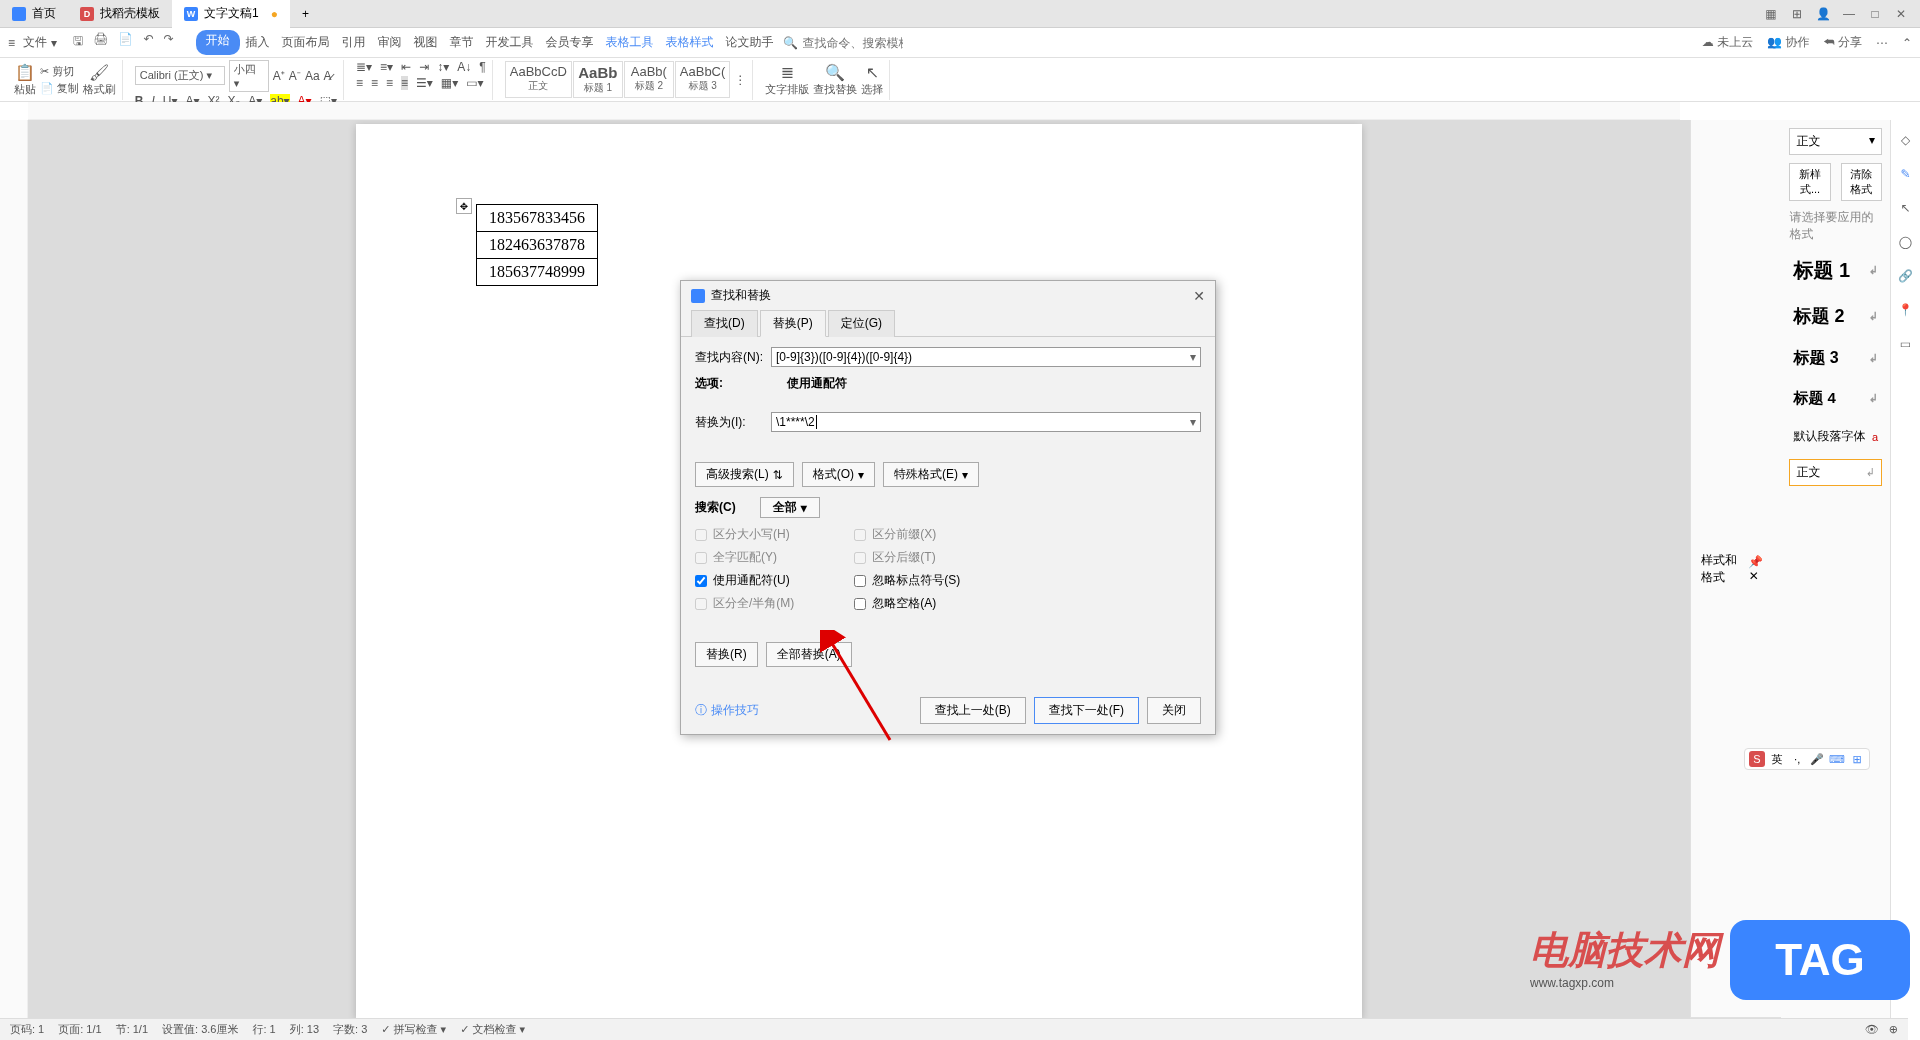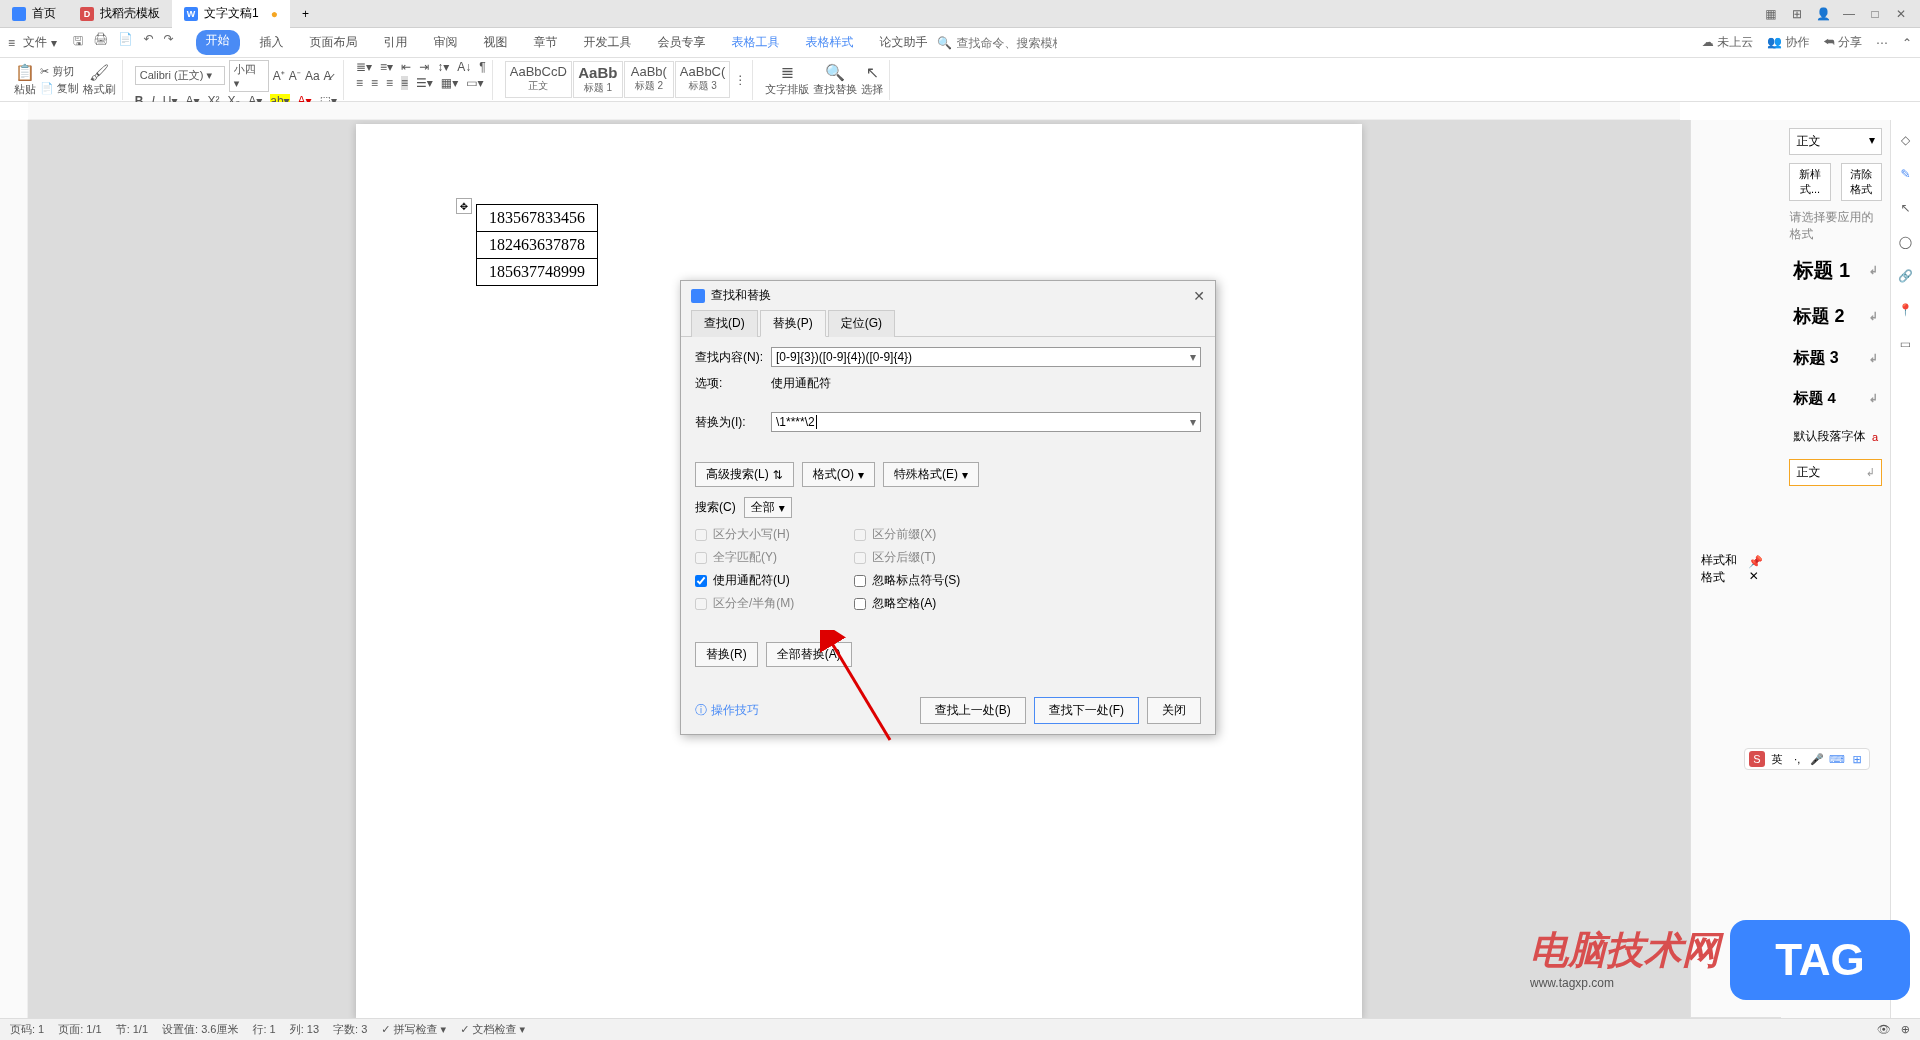--- a/index.html
+++ b/index.html
@@ -14,21 +14,21 @@
 .titlebar .doc-icon-red { width: 14px; height: 14px; background: #d84e4e; border-radius: 2px; display:inline-flex;align-items:center;justify-content:center;color:#fff;font-size:9px;font-weight:bold;}
 .titlebar .doc-icon-blue { width: 14px; height: 14px; background: #3a85ff; border-radius: 2px; display:inline-flex;align-items:center;justify-content:center;color:#fff;font-size:9px;font-weight:bold;}
 .titlebar .winbtns { margin-left: auto; display: flex; gap: 12px; padding-right: 12px; }
 .titlebar .winbtns span { width: 14px; color: #666; text-align:center; cursor:pointer;}
 
 
 .menubar { height: 30px; display: flex; align-items: center; padding: 0 8px; gap: 4px; border-bottom: 1px solid #e0e0e0; color: #555; }
 .menubar .menu-left { display: flex; align-items: center; gap: 8px; }
 .menubar .file-btn { display:flex;align-items:center;gap:4px;}
 .menubar .qat { display: flex; gap: 10px; margin: 0 8px; color:#666;}
-.menubar .menutabs { display: flex; gap: 14px; margin-left: 6px; }
+.menubar .menutabs { display: flex; margin-left: 6px; }
 .menubar .menutab { padding: 4px 6px; cursor:pointer;}
 .menubar .menutab.active { background: #4a8bf5; color: #fff; border-radius: 10px; padding: 2px 10px; }
 .menubar .menutab.blue-text { color: #4a8bf5; }
 .menubar .right { margin-left: auto; display: flex; gap: 14px; align-items: center; color:#666;}
 .menubar .search-wrap { display:flex;align-items:center;gap:4px;}
 .menubar .search-input { border:none;outline:none;width:100px;font-size:12px;}
 
 
 .ribbon { height: 44px; display: flex; align-items: center; padding: 2px 8px; gap: 6px; border-bottom: 1px solid #e0e0e0; color:#555;}
 .ribbon .group { display: flex; align-items: center; gap: 4px; padding: 0 6px; border-right: 1px solid #e5e5e5; height: 40px; }
@@ -84,39 +84,39 @@
 .dialog .titlerow .dlg-icon { width:14px;height:14px;background:#3a85ff;border-radius:2px;}
 .dialog .titlerow .close { margin-left:auto;color:#555;cursor:pointer;font-size:14px;}
 .dialog .tabs { display:flex;padding:0 10px;gap:2px;}
 .dialog .dtab { padding:4px 12px;border:1px solid #ccc;border-bottom:none;background:#e8e8e8;cursor:pointer;}
 .dialog .dtab.active { background:#f2f2f2;border-bottom:1px solid #f2f2f2;position:relative;z-index:1;}
 .dialog .content { border-top:1px solid #ccc;padding:10px 14px;margin-top:-1px;}
 .dialog .row { display:flex;align-items:center;gap:8px;margin-bottom:8px;}
 .dialog .row label { width:68px;}
 .dialog .row .field { flex:1;border:1px solid #999;padding:2px 4px;background:#fff;height:20px;display:flex;align-items:center;}
 .dialog .row .field .dd { margin-left:auto;color:#666;}
-.dialog .opt-row { display:flex;align-items:center;gap:8px;padding-left:0;margin-bottom:8px;}
+.dialog .opt-row { display:flex;align-items:center;gap:24px;padding-left:0;margin-bottom:8px;font-weight:bold;}
 .dialog .btn-row { display:flex;gap:8px;margin:10px 0;}
 .dialog .dbtn { border:1px solid #aaa;background:#f8f8f8;padding:3px 10px;cursor:pointer;display:flex;align-items:center;gap:4px;}
 .dialog .checks { display:flex;gap:60px;}
 .dialog .checks-col { display:flex;flex-direction:column;gap:6px;}
 .dialog .chk { display:flex;align-items:center;gap:6px;color:#888;}
 .dialog .chk.enabled { color:#000;}
 .dialog .chk input { margin:0;}
 .dialog .footer { display:flex;align-items:center;padding:10px 14px;gap:8px;}
 .dialog .footer .tips { color:#4a8bf5;display:flex;align-items:center;gap:4px;}
 .dialog .footer .spacer { flex:1;}
 .dialog .footer .fbtn { border:1px solid #aaa;background:#f8f8f8;padding:4px 14px;cursor:pointer;}
 .dialog .footer .fbtn.primary { border:1px solid #4a8bf5;}
 
 
 .arrow { position:absolute;left:820px;top:630px;pointer-events:none;}
 
 
-.statusbar { position:absolute;bottom:0;left:0;right:0;height:22px;background:#f2f2f2;border-top:1px solid #ddd;display:flex;align-items:center;padding:0 10px;gap:14px;color:#555;font-size:11px;}
+.statusbar { position:absolute;bottom:0;left:0;right:12px;height:22px;background:#f2f2f2;border-top:1px solid #ddd;display:flex;align-items:center;padding:0 10px;gap:14px;color:#555;font-size:11px;}
 .statusbar .right { margin-left:auto;display:flex;gap:10px;align-items:center;}
 
 
 .watermark1 { position:absolute;right:200px;bottom:50px;font-size:38px;font-weight:bold;color:#d84e4e;font-style:italic;pointer-events:none;margin-left:39px;}
 .watermark1 .sub { font-size:12px;font-weight:normal;color:#555;display:block;font-style:normal;}
 .watermark2 { position:absolute;right:10px;bottom:40px;width:180px;height:80px;background:#3a85ff;border-radius:16px;color:#fff;font-size:44px;font-weight:bold;display:flex;align-items:center;justify-content:center;pointer-events:none;margin-left:36px;}
 
 
 .imebar { position:absolute;right:50px;bottom:270px;display:flex;gap:4px;align-items:center;background:#fff;border:1px solid #ddd;padding:2px 4px;border-radius:4px;}
 .imebar .ime-icon { width:16px;height:16px;display:flex;align-items:center;justify-content:center;font-size:11px;}
@@ -402,21 +402,21 @@
     <div class="btn-row" style="margin-top:30px;">
       <div class="dbtn">
           <span>高级搜索(L)</span> 
           <span>⇅</span>
         </div>
       <div class="dbtn"><span>格式(O)</span> ▾</div>
       <div class="dbtn"><span>特殊格式(E)</span> ▾</div>
     </div>
     <div class="opt-row">
       <span>搜索(C)</span>
-      <div class="dbtn" style="padding:1px 6px;"><span>全部</span> ▾</div>
+      <div class="dbtn" style="padding:1px 12px;"><span>全部</span> ▾</div>
     </div>
     <div class="checks">
       <div class="checks-col">
         <label class="chk">
             <input type="checkbox" disabled="" style="">
             <span>区分大小写(H)</span>
           </label>
         <label class="chk">
             <input type="checkbox" disabled="" style="">
             <span>全字匹配(Y)</span>

